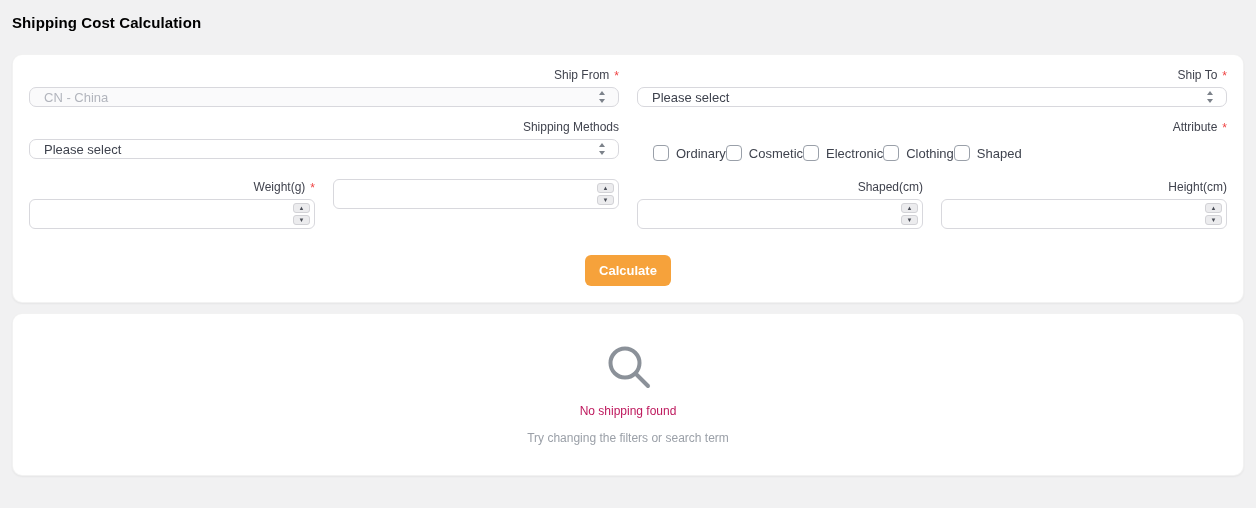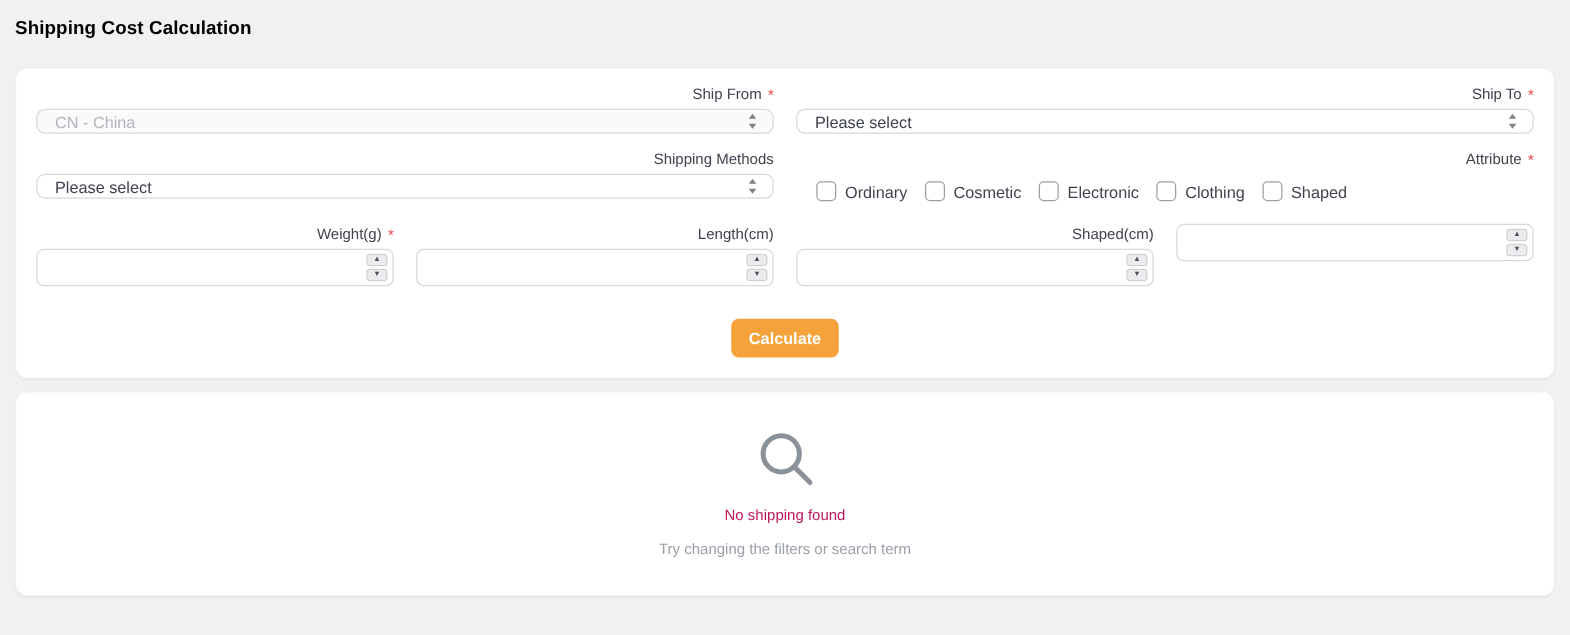--- a/index.html
+++ b/index.html
@@ -98,21 +98,20 @@
     justify-content: center;
     font-size: 6px;
     line-height: 1;
     color: #4b4e57;
     cursor: pointer;
     user-select: none;
   }
   .checkbox-row {
     display: flex;
     align-items: center;
-    gap: 14px;
     height: 28px;
     margin-top: 2px;
     padding-left: 16px;
   }
   .checkbox-item { display: flex; align-items: center; gap: 7px; }
   .checkbox {
     width: 16px;
     height: 16px;
     border: 1.5px solid #9aa0a9;
     border-radius: 4px;
@@ -240,23 +239,20 @@
         </div>
         <div class="number-input-wrap">
           <input class="number-input" type="text" value="" style="">
           <div class="spinner">
             <div class="spin-btn">▲</div>
             <div class="spin-btn">▼</div>
           </div>
         </div>
       </div>
       <div>
-        <div class="field-label">
-          <span>Length(cm)</span>
-        </div>
         <div class="number-input-wrap">
           <input class="number-input" type="text" value="" style="">
           <div class="spinner">
             <div class="spin-btn">▲</div>
             <div class="spin-btn">▼</div>
           </div>
         </div>
       </div>
       <div>
         <div class="field-label">
@@ -264,20 +260,23 @@
         </div>
         <div class="number-input-wrap">
           <input class="number-input" type="text" value="" style="">
           <div class="spinner">
             <div class="spin-btn">▲</div>
             <div class="spin-btn">▼</div>
           </div>
         </div>
       </div>
       <div>
+        <div class="field-label">
+          <span>Height(cm)</span>
+        </div>
         <div class="number-input-wrap">
           <input class="number-input" type="text" value="" style="">
           <div class="spinner">
             <div class="spin-btn">▲</div>
             <div class="spin-btn">▼</div>
           </div>
         </div>
       </div>
     </div>
 

